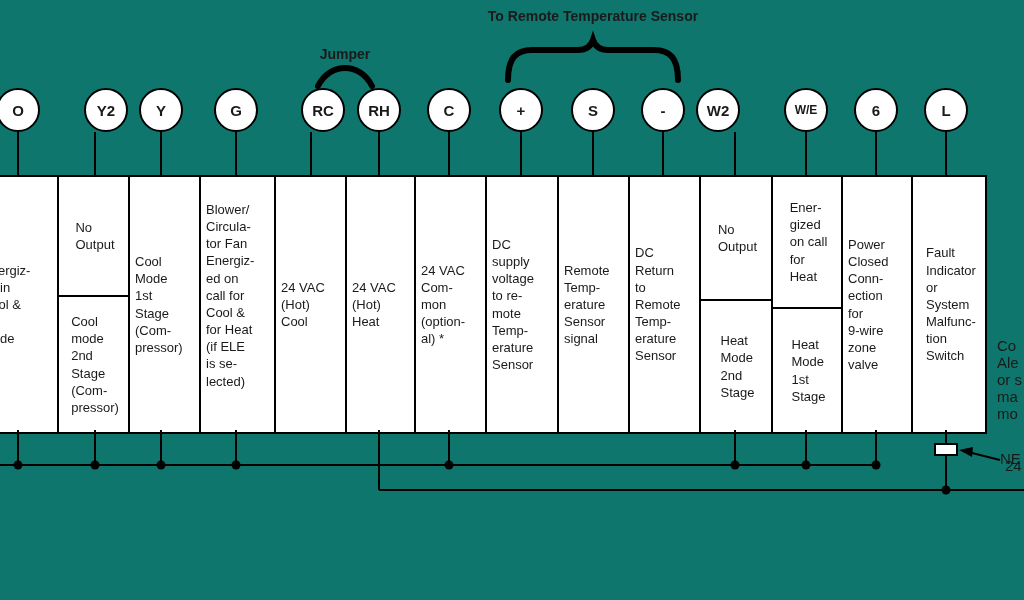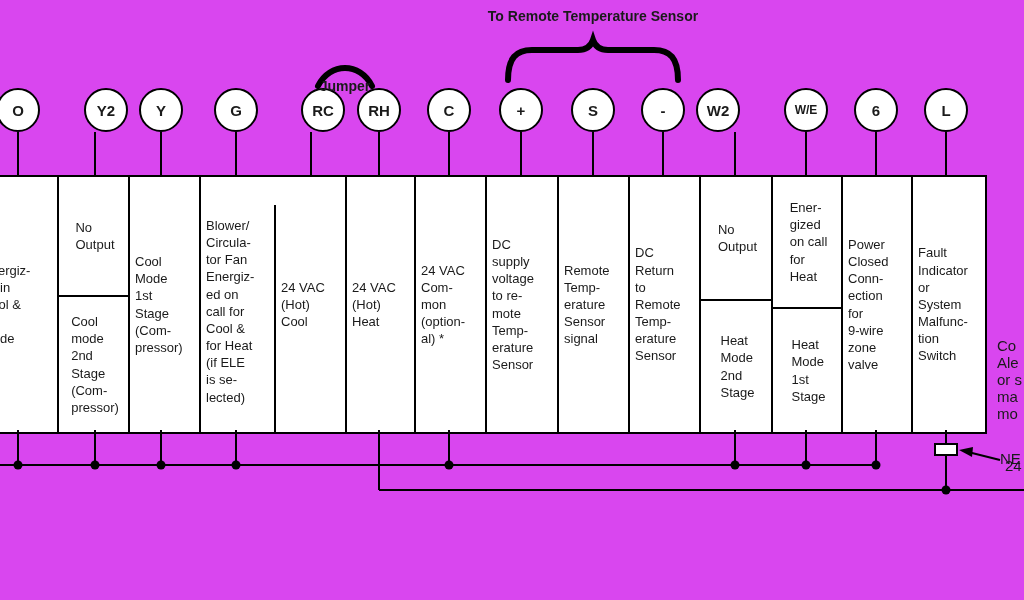--- a/index.html
+++ b/index.html
@@ -1,48 +1,48 @@
 <!DOCTYPE html>
 <html><head>
 <meta charset="utf-8">
 <style>
   html,body{margin:0;padding:0;background:#fff;}
   #stage{
-    position:relative;width:1024px;height:600px;overflow:hidden;background:#d946ef;
+    position:relative;width:1024px;height:600px;overflow:hidden;background:#0f766e;
     font-family:"Liberation Sans", sans-serif;color:#1a1a1a;
   }
   
   .term{
     position:absolute;top:88px;width:44px;height:44px;border:2px solid #000;
     border-radius:50%;background:#fff;display:flex;align-items:center;justify-content:center;
     box-sizing:border-box;z-index:4;
   }
   .term .tlabel{font-weight:bold;font-size:15px;letter-spacing:0;}
   
   .band{
     position:absolute;left:-25px;top:175px;width:1008px;height:255px;
     border:2px solid #000;box-sizing:content-box;display:flex;background:#fff;z-index:2;
   }
   .cell{
     border-right:2px solid #000;box-sizing:border-box;flex:0 0 auto;
     display:flex;flex-direction:column;justify-content:center;overflow:hidden;
   }
-  .cell:last-child{border-right:none;}
-  .cell.align-top{justify-content:flex-start;padding-top:10px;margin-top:28px;}
+  .cell:last-child{border-right:none;margin-left:8px;}
+  .cell.align-top{justify-content:flex-start;padding-top:22px;}
   .desc{
     white-space:pre-line;font-size:13px;line-height:1.32;padding:2px 2px 2px 5px;
   }
   .sect{display:flex;flex-direction:column;justify-content:center;box-sizing:border-box;align-items:center;}
   .sect.bottom{border-top:2px solid #000;flex:1 1 auto;}
   
   .anno{
     position:absolute;font-weight:bold;font-size:14px;text-align:center;z-index:5;
   }
   #remote-sensor-label{left:430px;top:8px;width:326px;}
-  #jumper-label{left:300px;top:46px;width:90px;margin-top:32px;}
+  #jumper-label{left:300px;top:46px;width:90px;}
   
   .rnotes{
     position:absolute;left:997px;top:337px;font-size:15px;line-height:17px;z-index:5;white-space:pre;
   }
   .rnote-small{position:absolute;font-size:15px;z-index:5;white-space:pre;}
   #rn1{left:1000px;top:450px;}
   #rn2{left:1005px;top:457px;}
   svg{position:absolute;left:0;top:0;z-index:3;pointer-events:none;}
 </style>
 </head>

